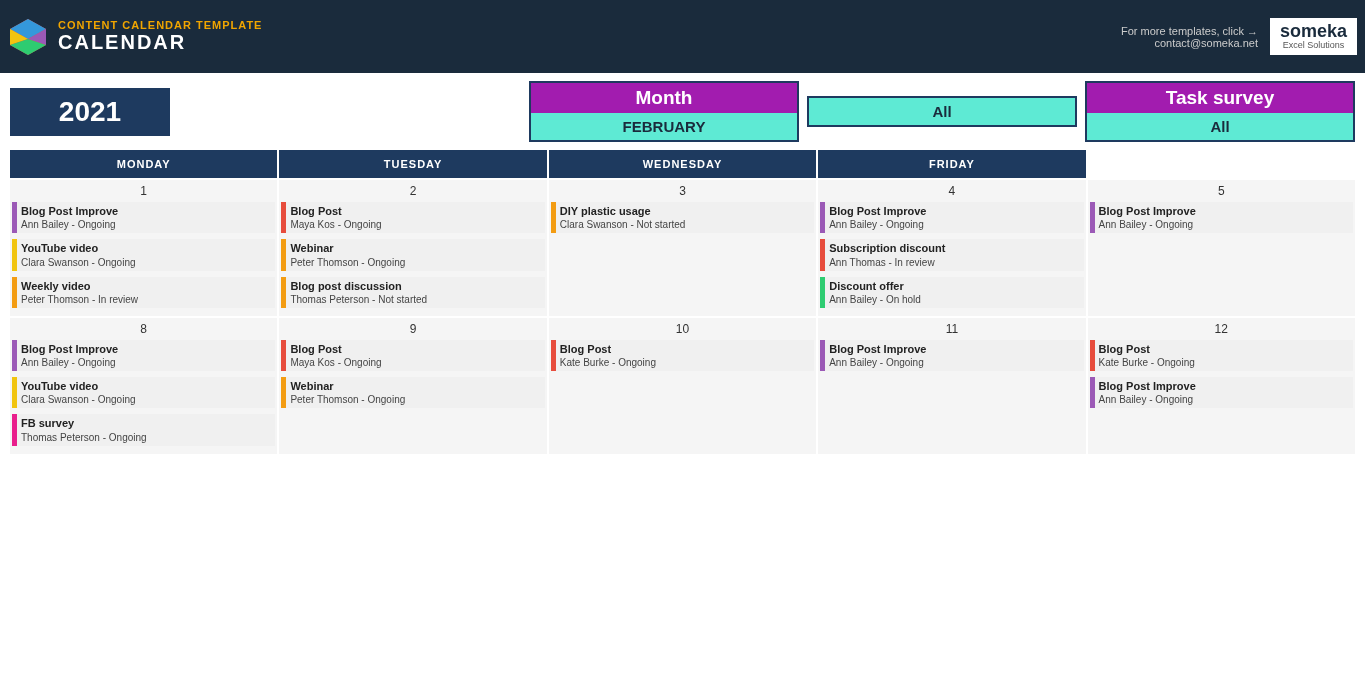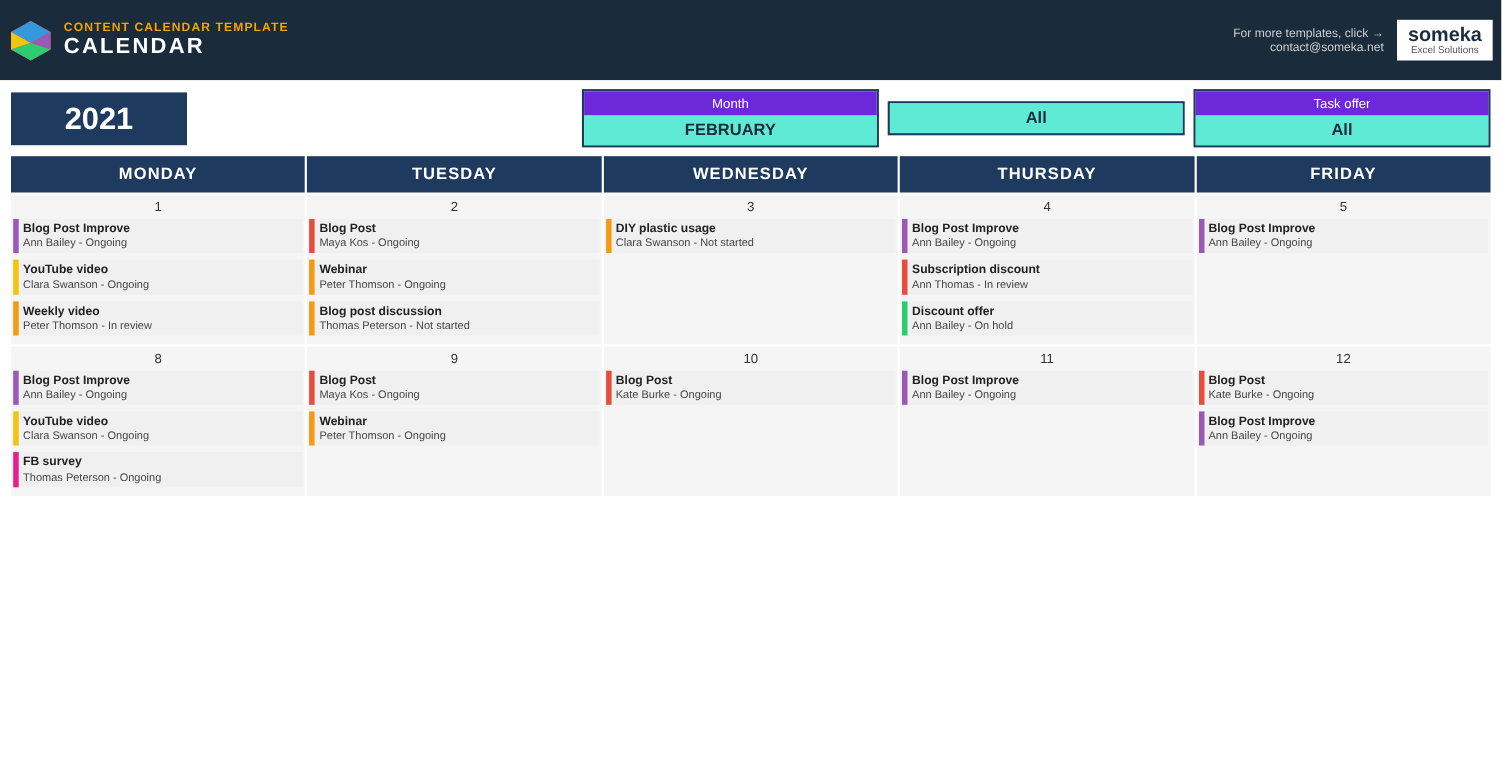--- a/index.html
+++ b/index.html
@@ -97,27 +97,27 @@
     .filter-spacer { flex: 1; }
     .filter-group {
       display: flex;
       flex-direction: column;
       align-items: center;
       border: 2px solid #1e3a5f;
       min-width: 270px;
       margin-left: 8px;
     }
     .filter-label {
-      background: #6d28d9;
+      background: #a21caf;
       color: #fff;
       width: 100%;
       text-align: center;
       padding: 4px 0;
-      font-size: 12px;
-      font-weight: normal;
+      font-size: 19px;
+      font-weight: bold;
     }
     .filter-value {
       background: #5eead4;
       color: #1a2b3c;
       width: 100%;
       text-align: center;
       padding: 5px 0;
       font-size: 15px;
       font-weight: bold;
     }
@@ -132,21 +132,21 @@
       display: grid;
       grid-template-columns: repeat(5, 1fr);
       gap: 2px;
       margin-bottom: 2px;
     }
     .day-header {
       background: #1e3a5f;
       color: #fff;
       text-align: center;
       padding: 8px 0;
-      font-size: 15px;
+      font-size: 11px;
       font-weight: bold;
       letter-spacing: 1px;
     }
 
     
     .week-row {
       display: grid;
       grid-template-columns: repeat(5, 1fr);
       gap: 2px;
       margin-bottom: 2px;
@@ -231,32 +231,31 @@
   <div class="year-box">2021</div>
   <div class="filter-spacer"></div>
   <div class="filter-group">
     <div class="filter-label">Month</div>
     <div class="filter-value">FEBRUARY</div>
   </div>
   <div class="filter-group">
     <div class="filter-value">All</div>
   </div>
   <div class="filter-group">
-    <div class="filter-label">Task offer</div>
+    <div class="filter-label">Task survey</div>
     <div class="filter-value">All</div>
   </div>
 </div>
 
 <div class="calendar-container">
 
   <div class="day-headers">
     <div class="day-header">MONDAY</div>
     <div class="day-header">TUESDAY</div>
     <div class="day-header">WEDNESDAY</div>
-    <div class="day-header">THURSDAY</div>
     <div class="day-header">FRIDAY</div>
   </div>
 
   <div class="week-row" id="week1-row">
       <div class="day-cell">
         <div class="day-number">1</div>
         <div class="event-block">
           <div class="event-bar bar-purple"></div>
           <div class="event-content">
             <div class="event-title">Blog Post Improve</div>

